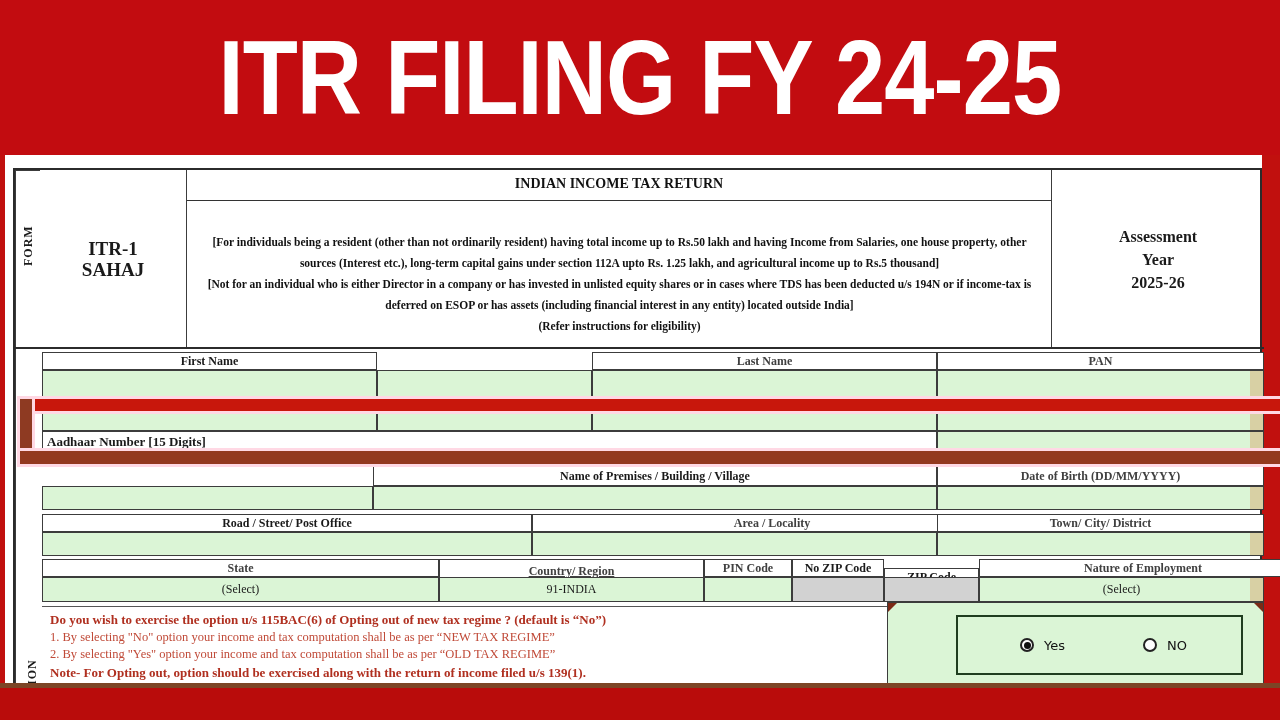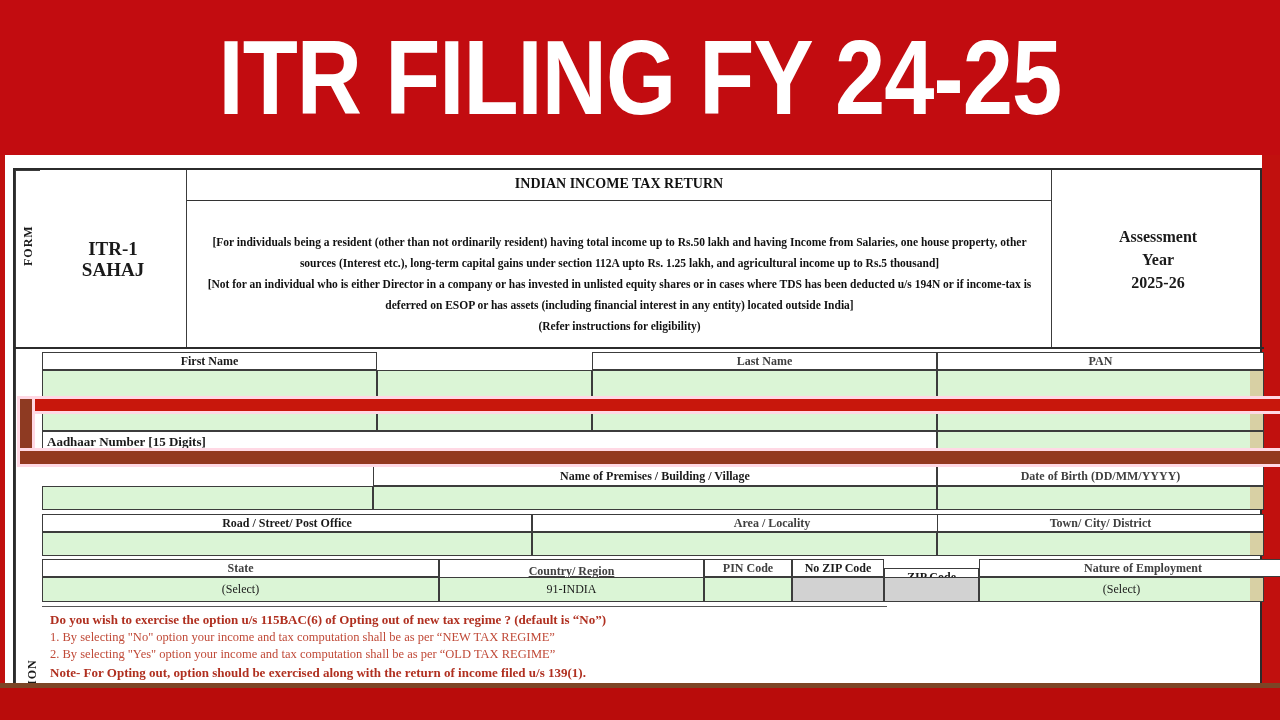--- a/index.html
+++ b/index.html
@@ -146,20 +146,32 @@
   <div class="cell gray" style="left:869px; top:407px; width:95px; height:25px;"></div>
   <div class="cell green tan-edge" style="left:964px; top:407px; width:285px; height:25px; font-weight:normal;">(Select)</div>
 
   <div style="position:absolute; left:27px; top:436px; width:845px; height:79px; border-top:1px solid #555;">
     <div class="qline qbold" style="top:5px;">Do you wish to exercise the option u/s 115BAC(6) of Opting out of new tax regime ? (default is “No”)</div>
     <div class="qline qreg" style="top:23px;">1. By selecting "No" option your income and tax computation shall be as per “NEW TAX REGIME”</div>
     <div class="qline qreg" style="top:40px;">2. By selecting "Yes" option your income and tax computation shall be as per “OLD TAX REGIME”</div>
     <div class="qline qbold" style="top:58px;">Note- For Opting out, option should be exercised along with the return of income filed u/s 139(1).</div>
   </div>
 
+  <div class="qpanel">
+    <div class="tri-tl"></div>
+    <div class="tri-tr"></div>
+    <div class="qbox">
+      <span class="radio" style="margin-left:62px;">
+          <span class="dot"></span>
+        </span>
+      <span class="rlabel">Yes</span>
+      <span class="radio" style="margin-left:78px;"></span>
+      <span class="rlabel">NO</span>
+    </div>
+  </div>
 </div>
 
 <div class="hl">
   <div class="hl-top"></div>
   <div class="hl-left"></div>
   <div class="hl-bottom"></div>
 </div>
 
 <div class="bottom-band"></div>
 

